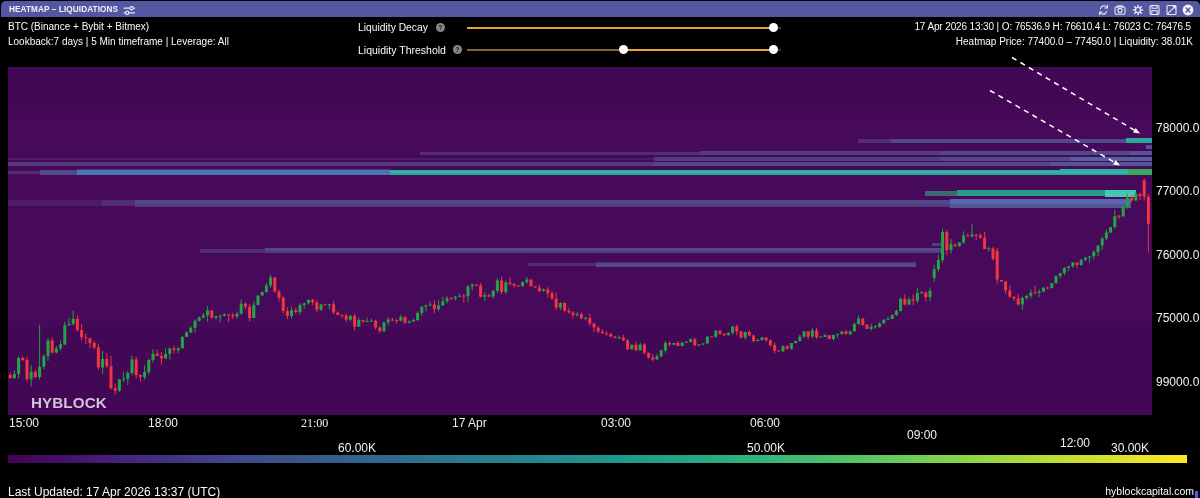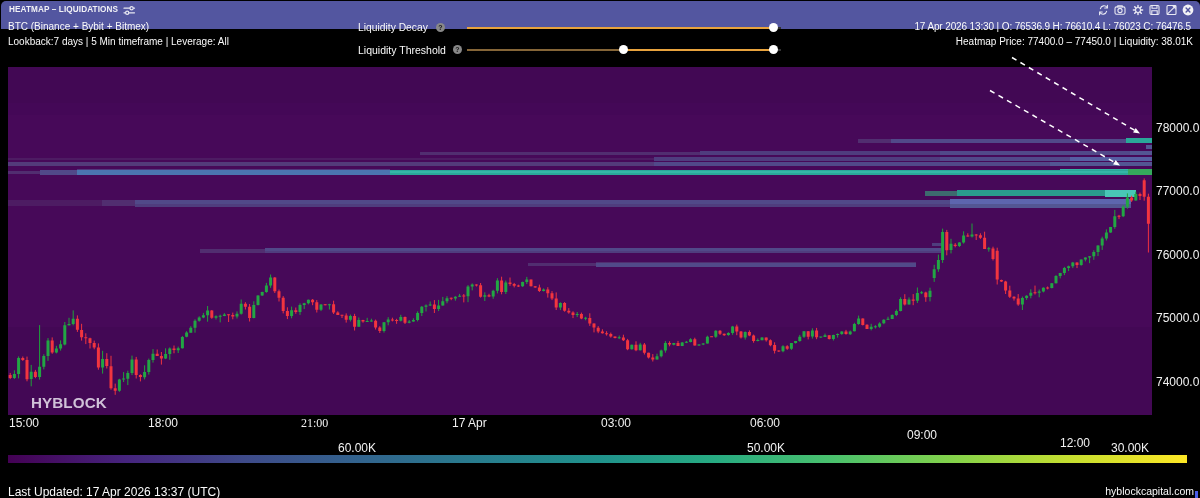--- a/index.html
+++ b/index.html
@@ -1,18 +1,18 @@
 <!DOCTYPE html>
 <html><head><meta charset="utf-8">
 <style>
 * { margin:0; padding:0; box-sizing:border-box; }
 html,body { width:1200px; height:498px; background:#000; overflow:hidden; }
 body { font-family:"Liberation Sans",sans-serif; position:relative; color:#fff; }
 .abs { position:absolute; }
-.topbar { position:absolute; left:1px; right:0; top:1px; height:28px; background:#5356a0; border-radius:5px 5px 0 0; }
+.topbar { position:absolute; left:1px; right:0; top:1px; height:16px; background:#5356a0; border-radius:5px 5px 0 0; }
 .tb-title { position:absolute; left:8px; top:4px; font-size:8.2px; font-weight:bold; letter-spacing:0.1px; color:#f2f2f6; }
 .hlabel { font-size:10px; color:#fafafa; white-space:nowrap; }
 .hico { position:absolute; width:9px; height:9px; border-radius:50%; background:#888; color:#181818; font-size:7px; font-weight:bold; text-align:center; line-height:9.5px; }
 .thumb { position:absolute; width:9px; height:9px; border-radius:50%; background:#fff; }
 .axlab { position:absolute; font-size:12px; color:#f2f2f2; white-space:nowrap; }
 </style></head>
 <body>
 <div class="topbar">
  <div class="tb-title">HEATMAP – LIQUIDATIONS</div>
  <svg class="abs" style="left:122px;top:3.5px" width="13" height="11" viewBox="0 0 13 11">
@@ -130,21 +130,21 @@
 <path d="M62.0 17.5 L184.8 90.4" stroke="#fff" stroke-width="1.5" stroke-dasharray="5.2 4.6" fill="none"></path>
     <path d="M190.0 93.5 L183.1 92.4 L185.7 87.9z" fill="#fff"></path>
 <path d="M40.0 50.5 L164.8 122.5" stroke="#fff" stroke-width="1.5" stroke-dasharray="5.2 4.6" fill="none"></path>
     <path d="M170.0 125.5 L163.1 124.5 L165.7 120.0z" fill="#fff"></path>
 </svg>
 
 <div class="axlab" style="left:1156px; top:120.5px;">78000.0</div>
 <div class="axlab" style="left:1156px; top:184px;">77000.0</div>
 <div class="axlab" style="left:1156px; top:247.5px;">76000.0</div>
 <div class="axlab" style="left:1156px; top:311px;">75000.0</div>
-<div class="axlab" style="left:1156px; top:374.5px;">74000.0</div>
+<div class="axlab" style="left:1156px; top:374.5px;">99000.0</div>
 
 <div class="axlab" style="left:9px;   top:416px;">15:00</div>
 <div class="axlab" style="left:148px; top:416px;">18:00</div>
 <div class="axlab" style="left:301px; top:416px;font-family:Liberation Serif, serif;">21:00</div>
 <div class="axlab" style="left:452px; top:416px;">17 Apr</div>
 <div class="axlab" style="left:601px; top:416px;">03:00</div>
 <div class="axlab" style="left:750px; top:416px;">06:00</div>
 <div class="axlab" style="left:907px; top:428px;text-align:right;">09:00</div>
 <div class="axlab" style="left:1060px;top:436px;">12:00</div>
 

